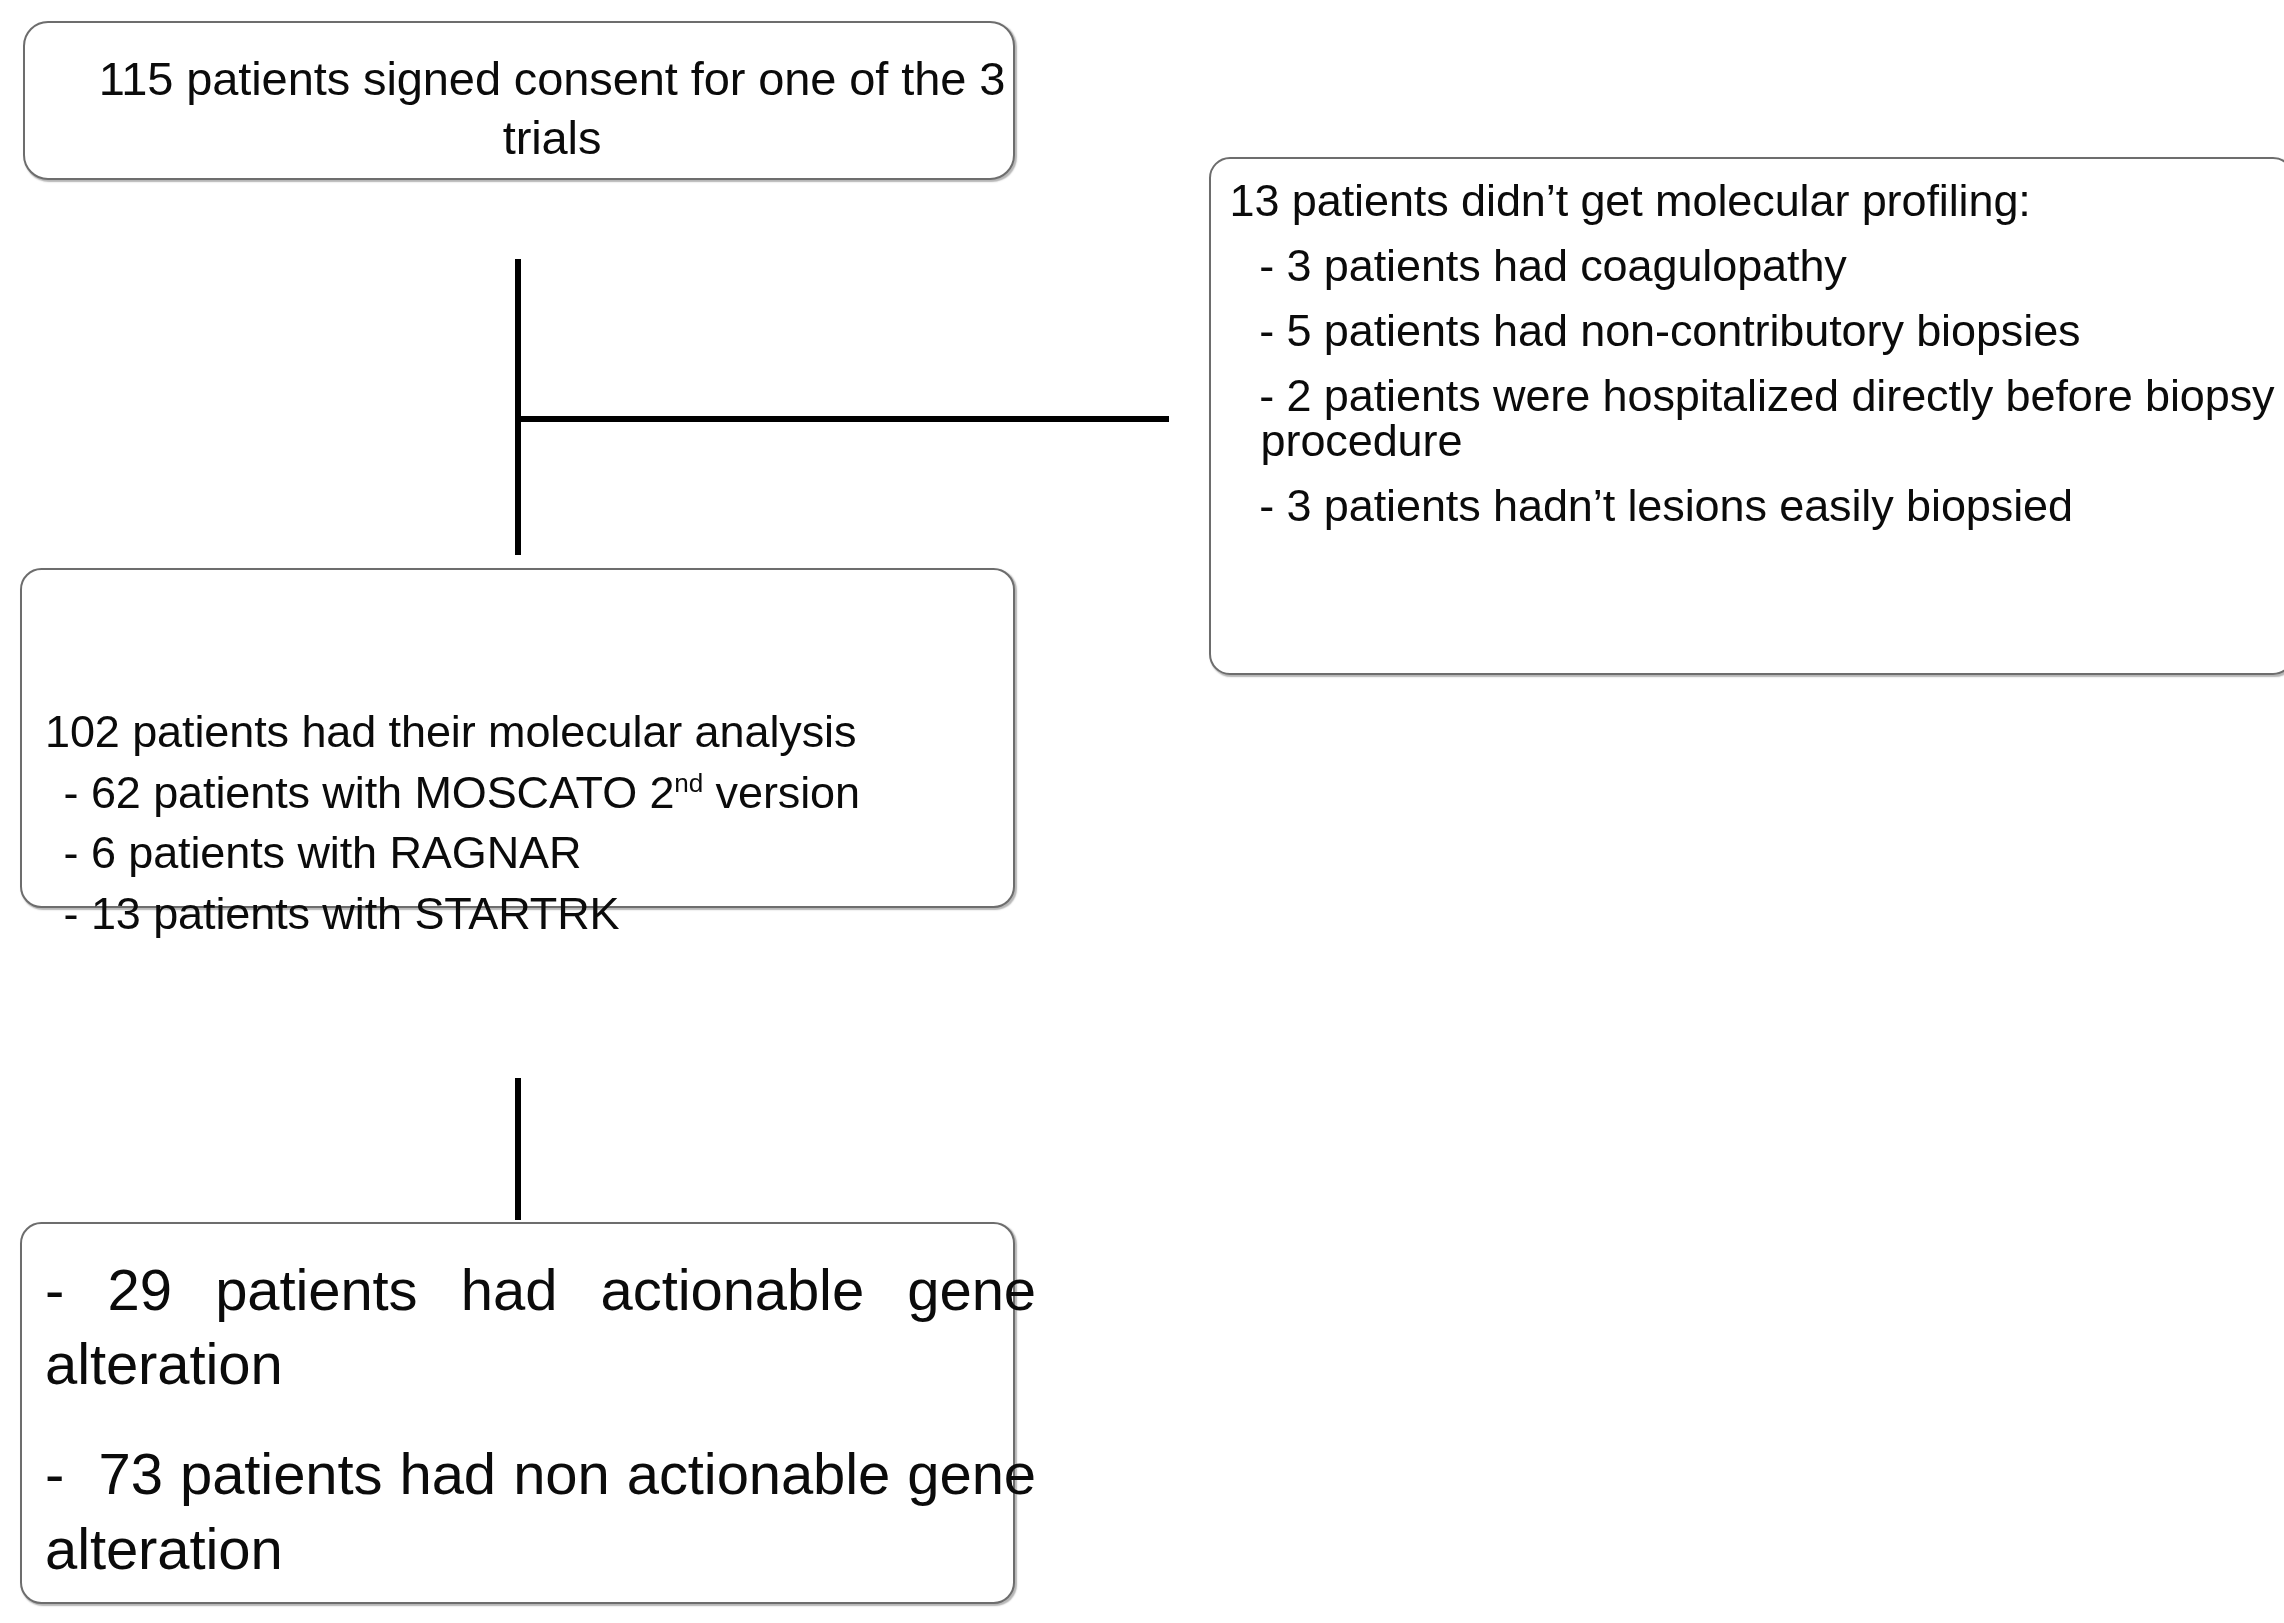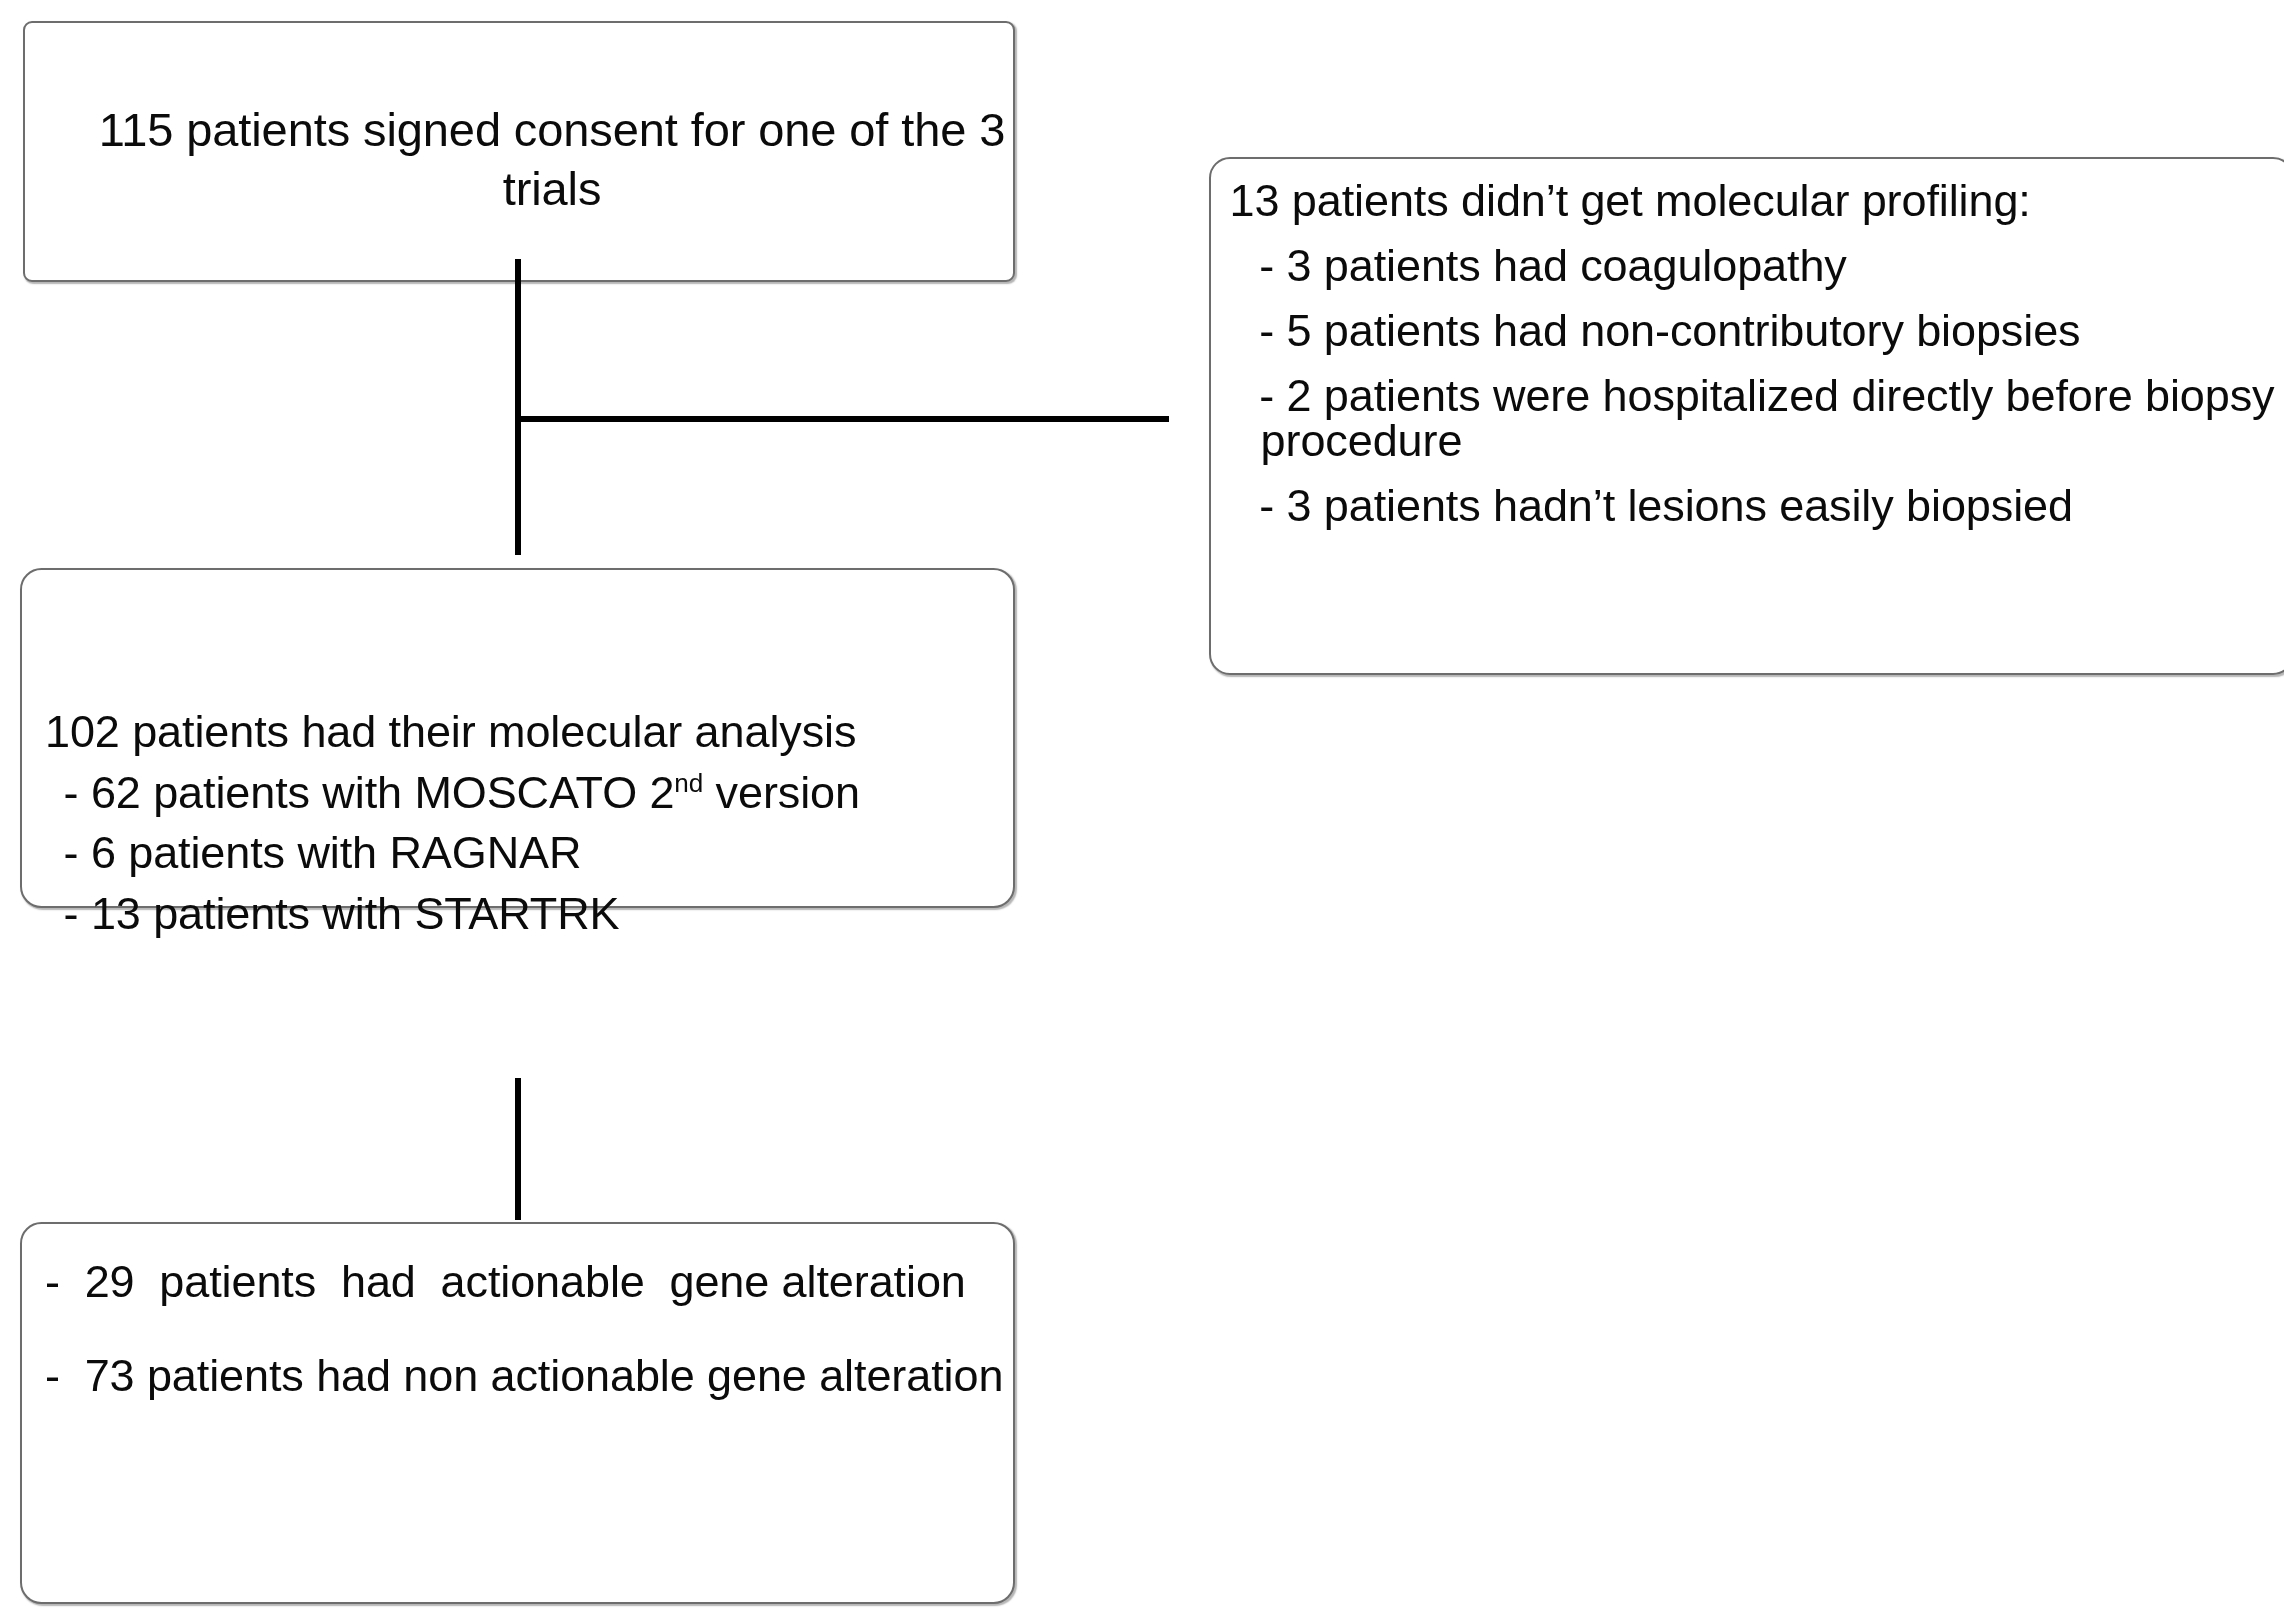--- a/index.html
+++ b/index.html
@@ -39,22 +39,22 @@
     white-space: pre-wrap;
     font-weight: 400;
     letter-spacing: -0.1px;
   }
 
   
   #box-consent {
     left: 23px;
     top: 21.4px;
     width: 992px;
-    height: 261px;
-    border-radius: 9px;
+    height: 159px;
+    border-radius: 25px;
   }
   #box-consent .node-inner {
     padding: 7.1px 33px;
     text-align: center;
   }
   #box-consent .line {
     font-size: 47px;
     line-height: 1.26;
   }
 
@@ -117,21 +117,21 @@
     top: 1222px;
     width: 995px;
     height: 382px;
     border-radius: 21.4px;
   }
   #box-gene .node-inner {
     padding: 29px 21.4px 29px 23px;
     justify-content: flex-start;
   }
   #box-gene .line {
-    font-size: 45px;
+    font-size: 58px;
     line-height: 1.28;
     text-align: justify;
     text-align-last: left;
     margin-bottom: 36px;
   }
   #box-gene .line:last-child { margin-bottom: 16px; }
 
   
   .connector-v {
     position: absolute;

